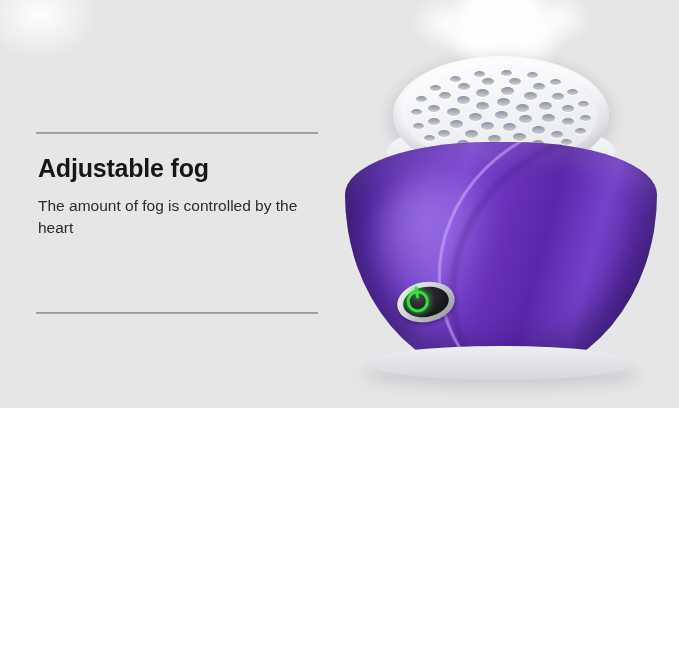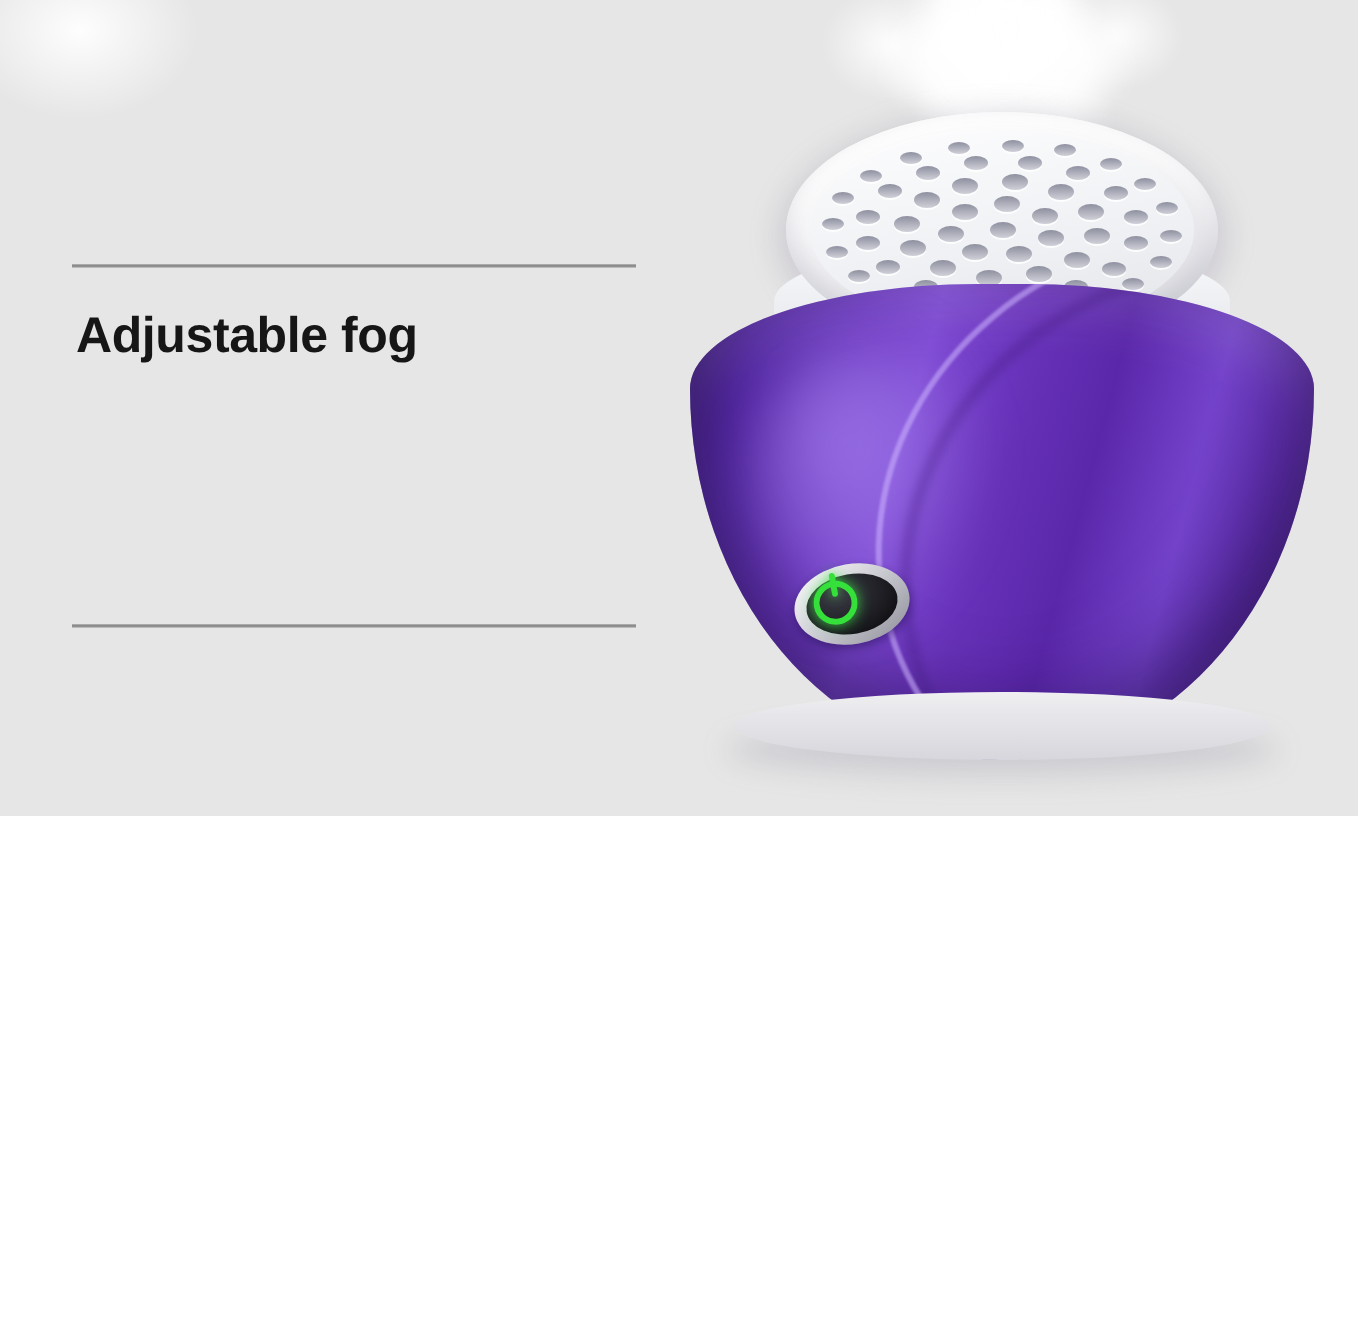--- a/index.html
+++ b/index.html
@@ -92,20 +92,21 @@
 <body>
 
 <div class="page">
 
   <div class="panel-top">
     <div class="wisp"></div>
 
     <div class="txt-top">
       <div class="rule"></div>
       <div class="h-top">Adjustable fog</div>
+      <div class="p-top">The amount of fog is controlled by the heart</div>
     </div>
     <div class="rule rule-bottom-top"></div>
 
     <div class="steamer">
       <div class="steam"></div>
       <div class="steam2"></div>
 
       <div class="lid-shadow"></div>
       <div class="lid-rim"></div>
       <div class="lid">

